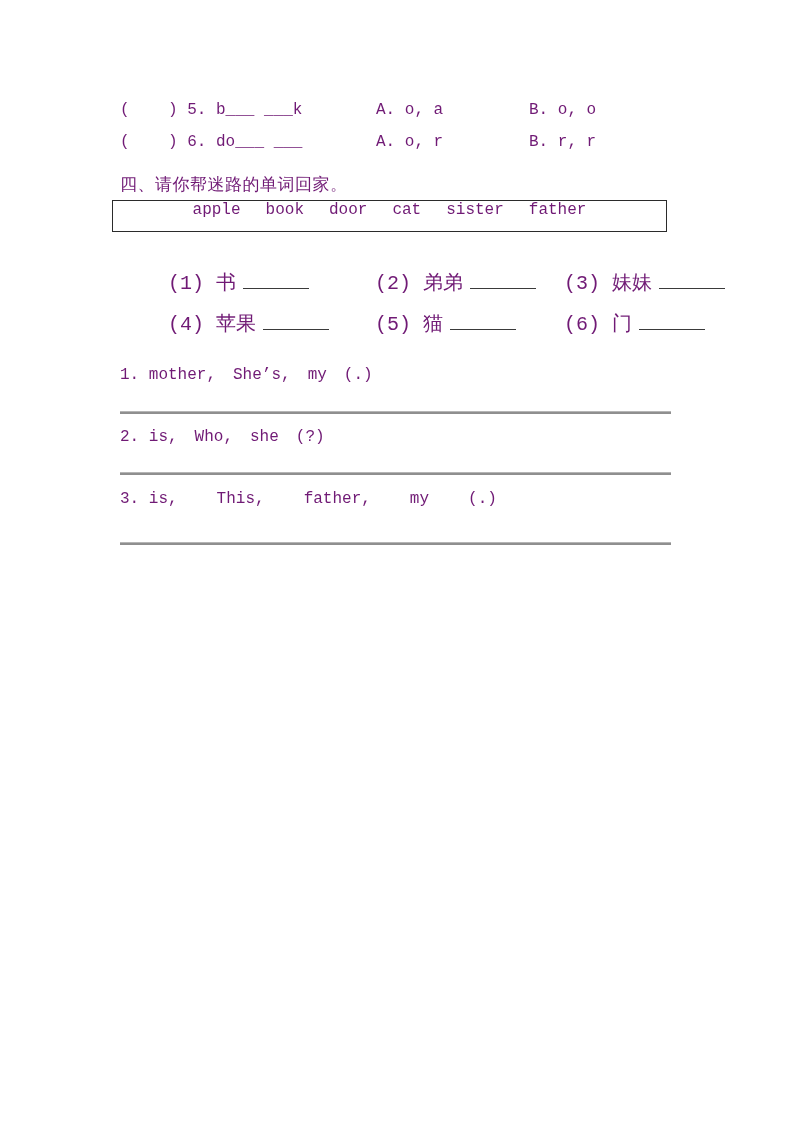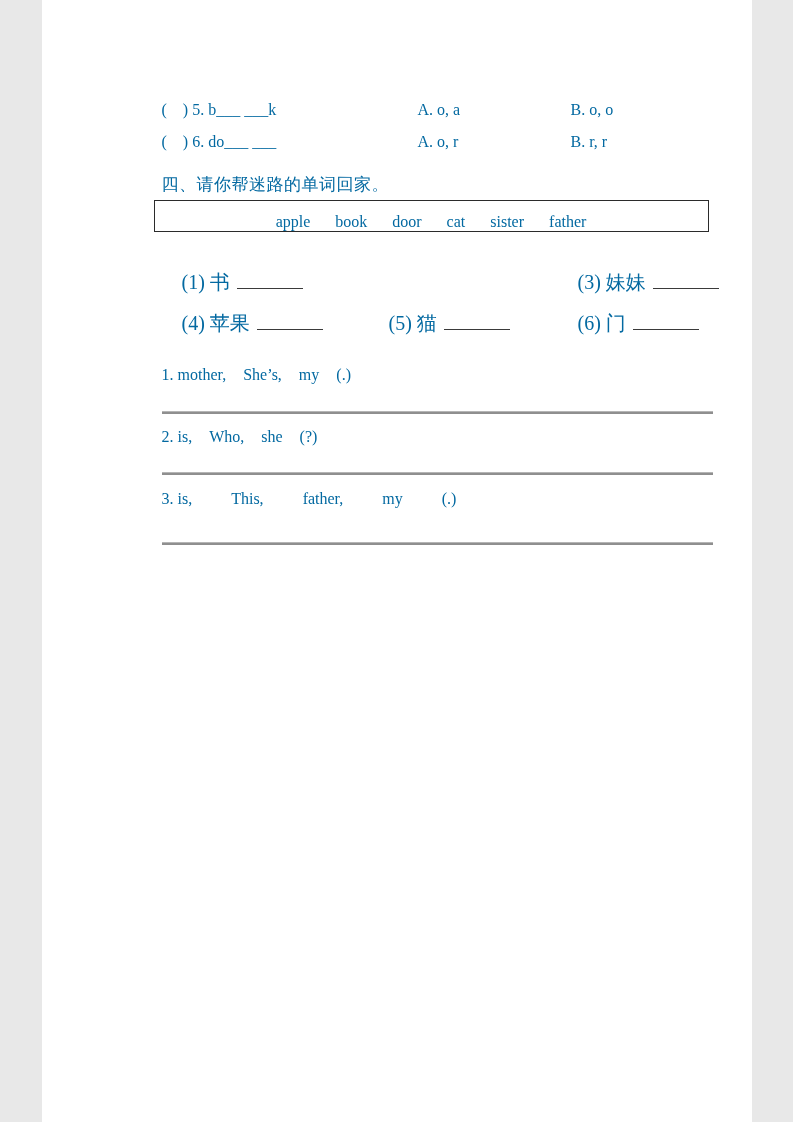--- a/index.html
+++ b/index.html
@@ -2,26 +2,26 @@
 <html><head>
 <meta charset="utf-8">
 <style>
   html, body {
     margin: 0;
     padding: 0;
     background: #e8e8e8;
   }
   #page {
     position: relative;
-    width: 710px;
+    width: 793px;
     height: 1122px;
     margin: 0 auto;
     background: #ffffff;
-    font-family: Liberation Serif, serif;
-    color: #0369a1;
+    font-family: Liberation Mono, monospace;
+    color: #701a75;
     overflow: hidden;
   }
   .row {
     position: absolute;
     left: 0;
     width: 793px;
     height: 22px;
     font-size: 16px;
   }
   .q-text, .opt {
@@ -41,21 +41,21 @@
   }
   .word-box {
     position: absolute;
     left: 112px;
     top: 200px;
     width: 553px;
     height: 30px;
     border: 1px solid #2b2b2b;
     display: flex;
     justify-content: center;
-    align-items: flex-end;
+    align-items: flex-start;
     gap: 25px;
     font-size: 16px;
   }
   .fill-cell {
     position: absolute;
     white-space: pre;
     font-size: 20px;
   }
   .fill-col-1 { left: 120px; }
   .fill-col-2 { left: 327px; }
@@ -108,20 +108,23 @@
     <span>book</span>
     <span>door</span>
     <span>cat</span>
     <span>sister</span>
     <span>father</span>
   </div>
 
   <div class="fill-cell fill-col-1" style="top:246px;">
     <span>(1)</span>&nbsp;<span>书</span><span class="blank"></span>
   </div>
+  <div class="fill-cell fill-col-2" style="top:246px;">
+    <span>(2)</span>&nbsp;<span>弟弟</span><span class="blank"></span>
+  </div>
   <div class="fill-cell fill-col-3" style="top:246px;">
     <span>(3)</span>&nbsp;<span>妹妹</span><span class="blank"></span>
   </div>
 
   <div class="fill-cell fill-col-1" style="top:287px;">
     <span>(4)</span>&nbsp;<span>苹果</span><span class="blank"></span>
   </div>
   <div class="fill-cell fill-col-2" style="top:287px;">
     <span>(5)</span>&nbsp;<span>猫</span><span class="blank"></span>
   </div>

